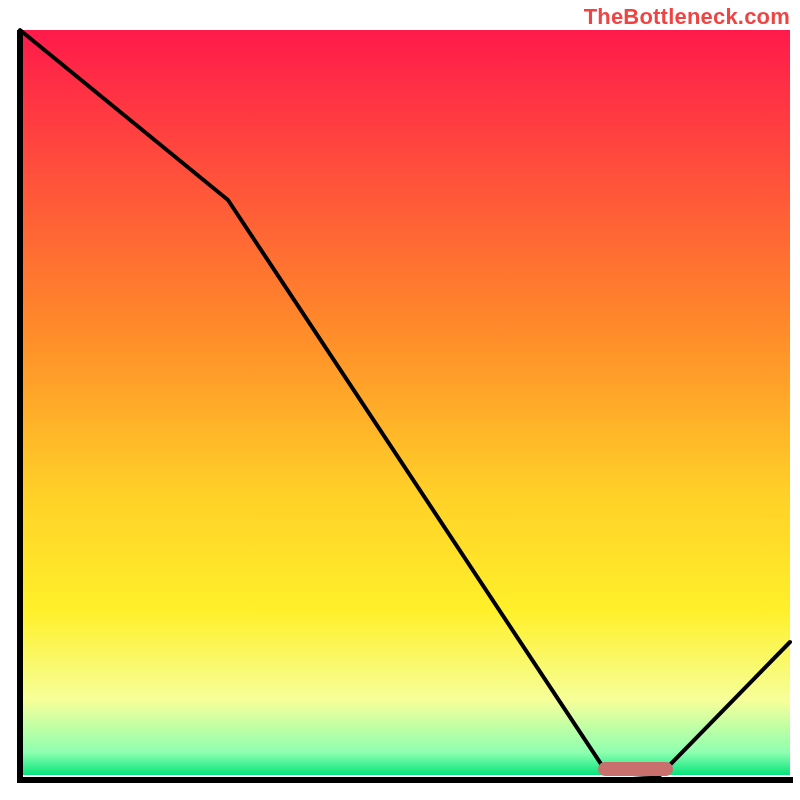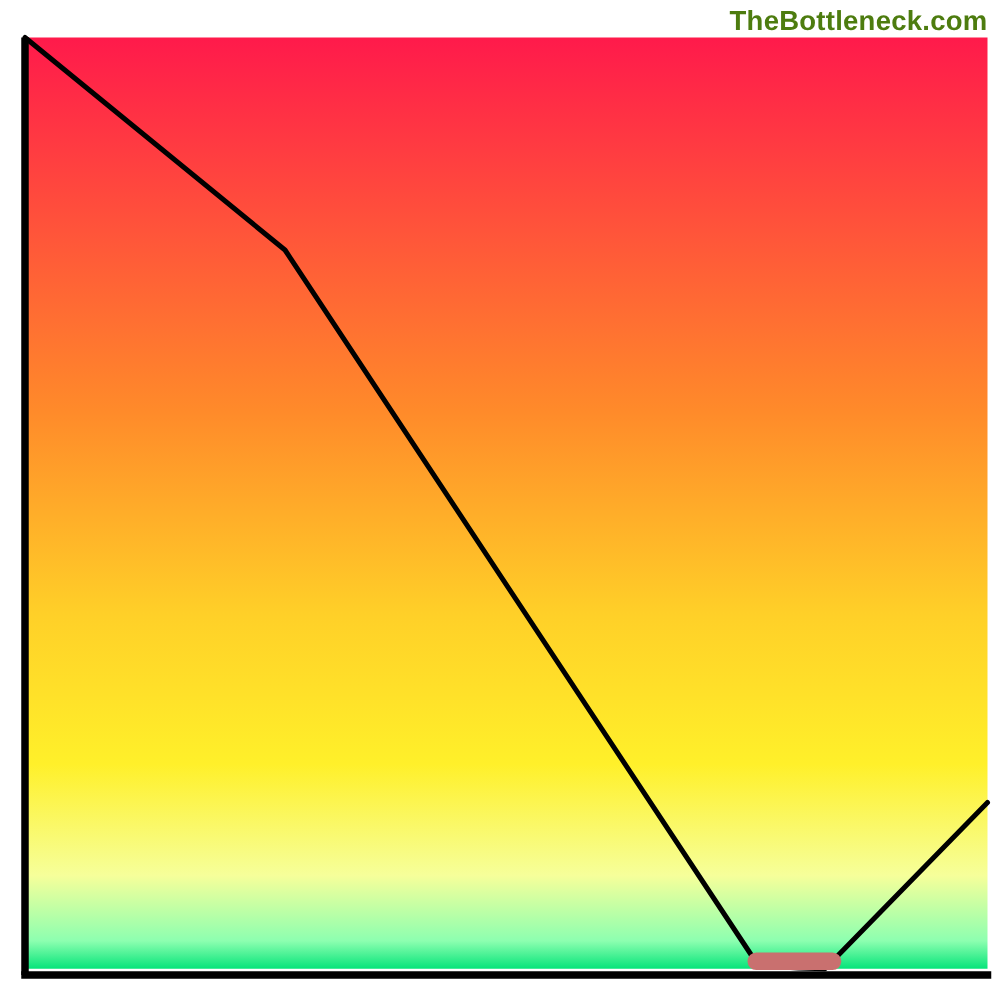--- a/index.html
+++ b/index.html
@@ -15,21 +15,21 @@
     position: relative;
     width: 800px;
     height: 800px;
   }
   .watermark {
     position: absolute;
     top: 4px;
     right: 10px;
     font-size: 22px;
     font-weight: 600;
-    color: #4d7c0f;
+    color: #ef4444;
     letter-spacing: 0.2px;
     user-select: none;
   }
   svg {
     position: absolute;
     left: 0;
     top: 0;
   }
 </style>
 </head>

